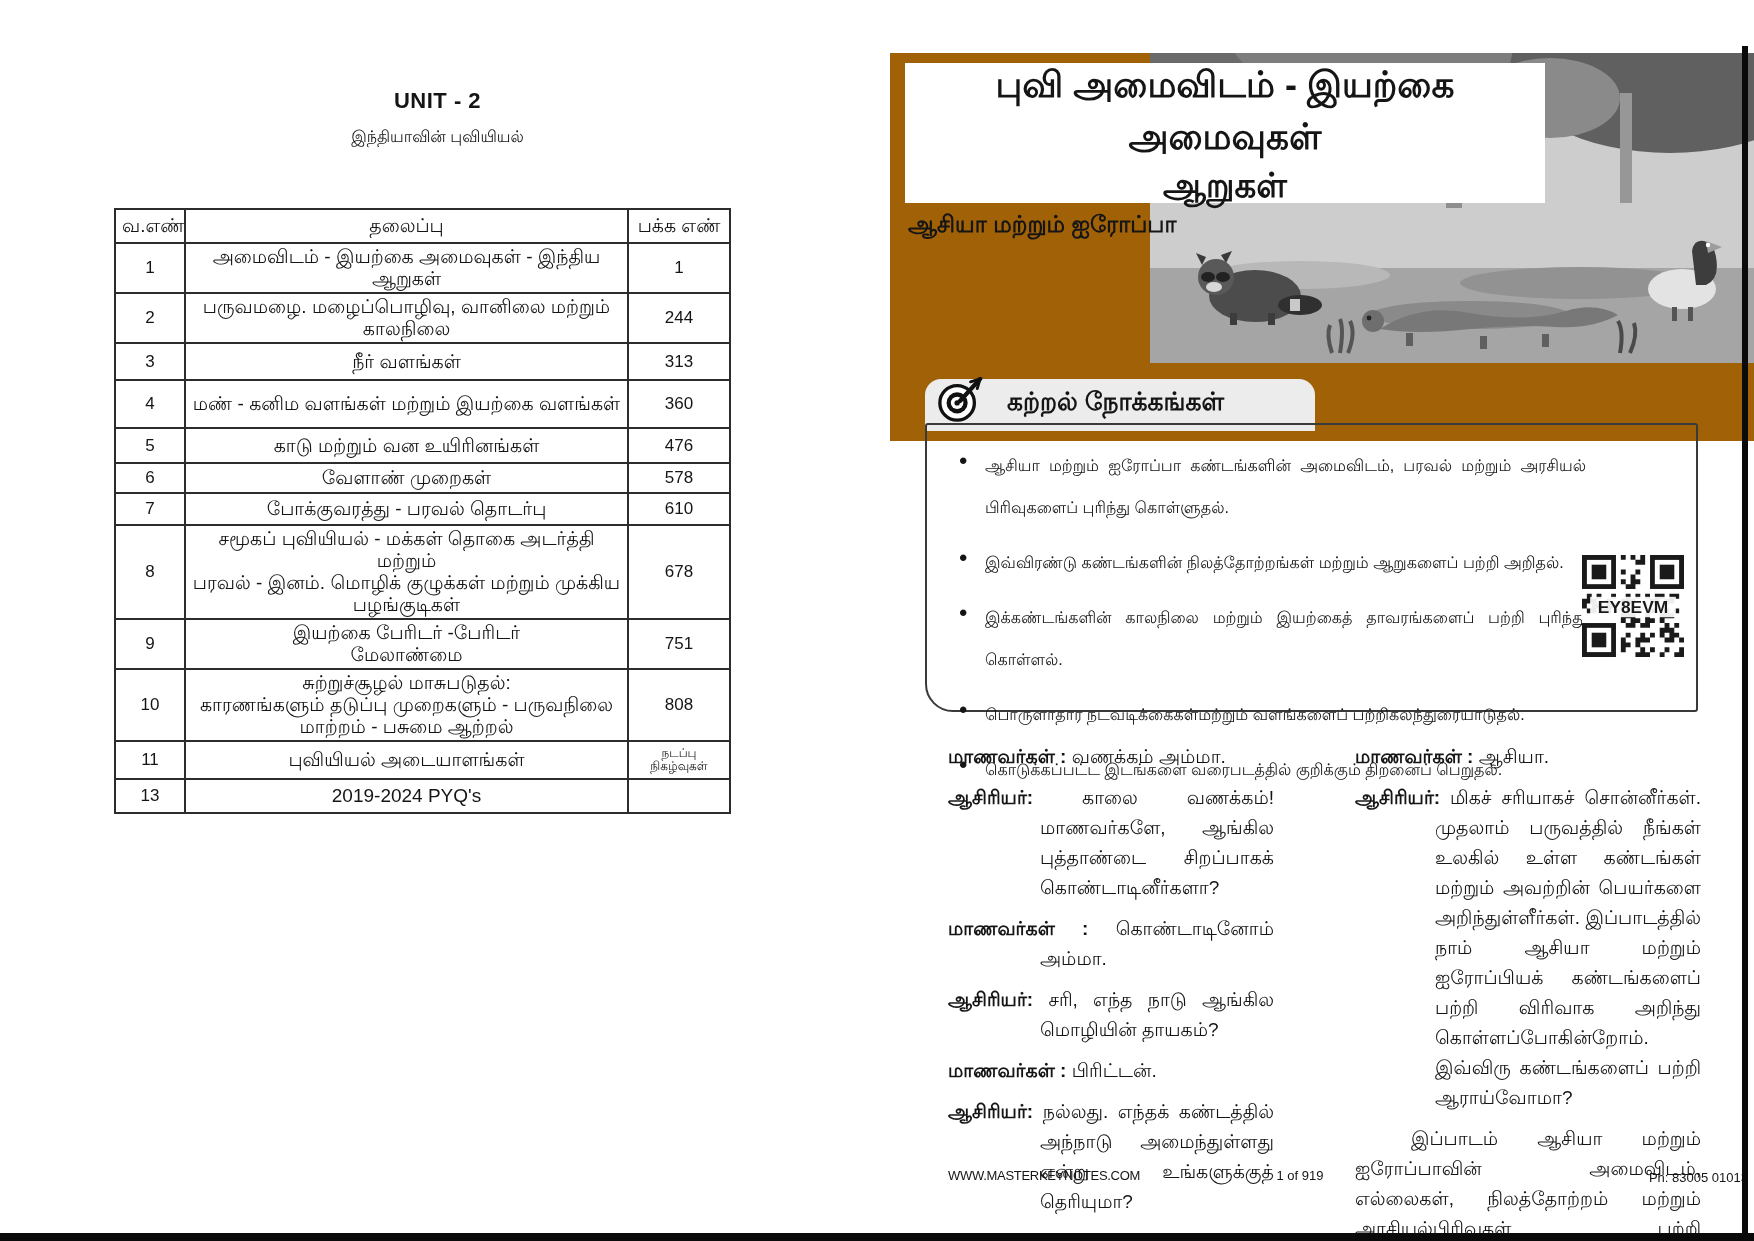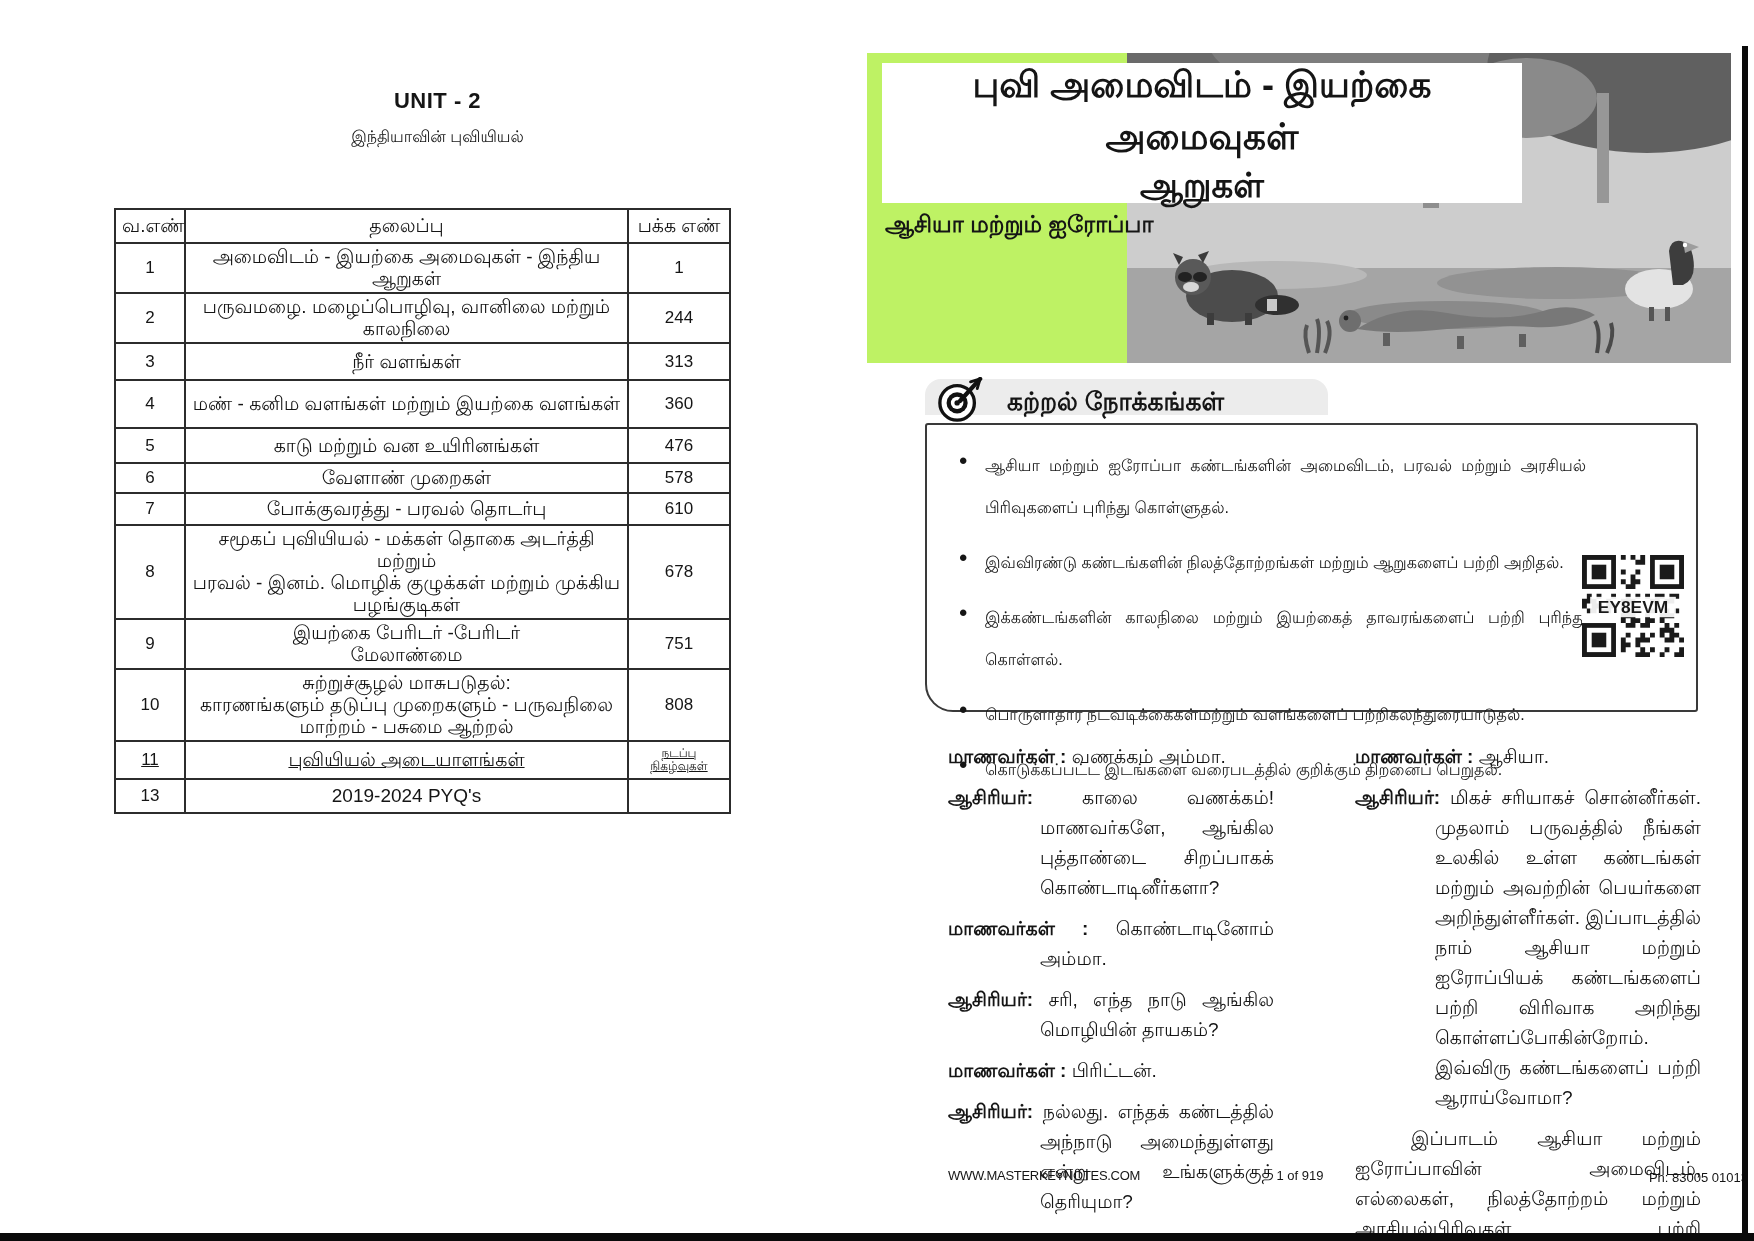--- a/index.html
+++ b/index.html
@@ -12,33 +12,33 @@
     font-size:22px;font-weight:bold;letter-spacing:.5px;}
   .lp-sub{position:absolute;left:130px;top:128px;width:615px;text-align:center;font-size:16px;}
   table.toc{position:absolute;left:114px;top:208px;width:615px;border-collapse:collapse;table-layout:fixed;}
   table.toc th,table.toc td{border:2px solid #2c2c2c;text-align:center;vertical-align:middle;
     padding:2px 6px;font-size:19px;line-height:22px;font-weight:normal;white-space:pre-line;}
   table.toc td.num{font-size:17px;}
   table.toc td.pg{font-size:17px;}
   table.toc td.pg.small{font-size:12px;line-height:13px;}
   tr.hd{height:34px;} tr.r1{height:46px;} tr.r2{height:47px;} tr.r3{height:37px;}
   tr.r4{height:48px;} tr.r5{height:35px;} tr.r6{height:30px;} tr.r7{height:32px;}
-  tr.r8{height:66px;} tr.r9{height:49px;} tr.r10{height:68px;} tr.r11{height:38px;text-decoration:underline;}
+  tr.r8{height:66px;} tr.r9{height:49px;} tr.r10{height:68px;} tr.r11{height:38px;}
   tr.r12{height:34px;} tr.r13{height:34px;}
   
-  .band{position:absolute;left:867px;top:53px;width:864px;height:310px;background:#bef264;}
+  .band{position:absolute;left:890px;top:53px;width:864px;height:388px;background:#a16207;}
   .hero-art{position:absolute;left:260px;top:0;width:604px;height:310px;}
   .title-box{position:absolute;left:15px;top:10px;width:640px;height:140px;background:#ffffff;
     display:flex;flex-direction:column;justify-content:center;align-items:center;}
   .title-l1{font-size:36px;font-weight:bold;line-height:52px;text-align:center;}
   .title-l2{font-size:34px;font-weight:bold;line-height:44px;text-align:center;}
   .subtitle{position:absolute;left:18px;top:158px;font-size:23px;font-weight:bold;}
   
-  .obj-tab{position:absolute;left:925px;top:379px;width:390px;height:36px;background:#ececec;
-    border-radius:16px 16px 0 0;padding-left:13px;}
+  .obj-tab{position:absolute;left:925px;top:379px;width:390px;height:52px;background:#ececec;
+    border-radius:16px 16px 0 0;}
   .tgt{position:absolute;left:12px;top:-2px;width:46px;height:46px;}
   .obj-head{position:absolute;left:82px;top:0;line-height:44px;font-size:25px;font-weight:bold;}
   .obj-box{position:absolute;left:925px;top:423px;width:773px;height:289px;box-sizing:border-box;
     border:2.5px solid #3a3a3a;border-radius:3px 3px 3px 28px;padding:20px 18px 0 20px;}
   .obj-box ul{margin:0;padding:0;list-style:none;}
   .obj-box li{position:relative;padding:0 92px 0 38px;margin-bottom:13px;font-size:16px;
     line-height:42px;text-align:justify;}
   .obj-box li::before{content:"\2022";position:absolute;left:12px;top:0;font-size:24px;line-height:31px;}
   .qr-wrap{position:absolute;right:12px;top:130px;width:102px;height:102px;}
   .qr-wrap svg{width:102px;height:102px;}

